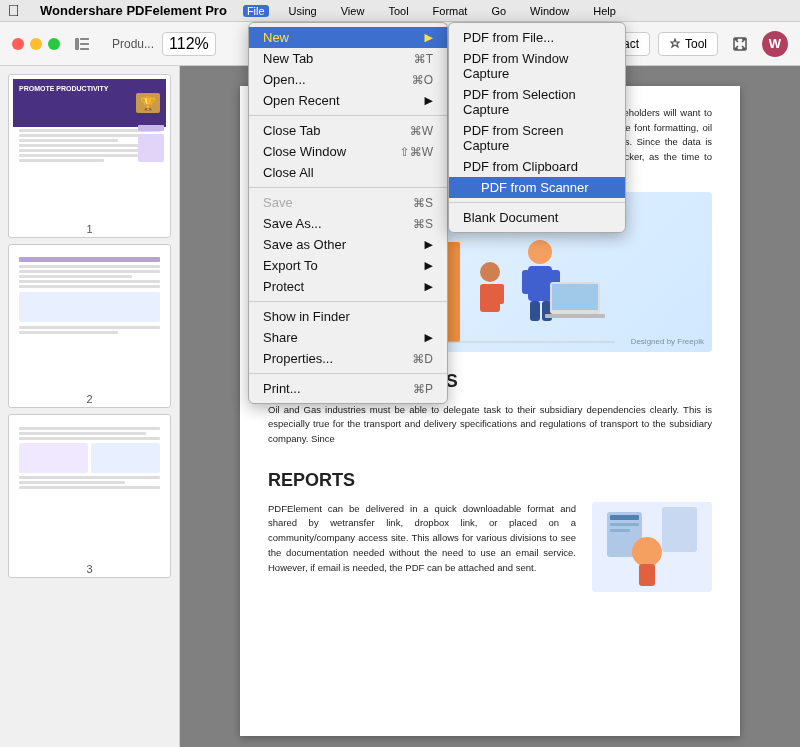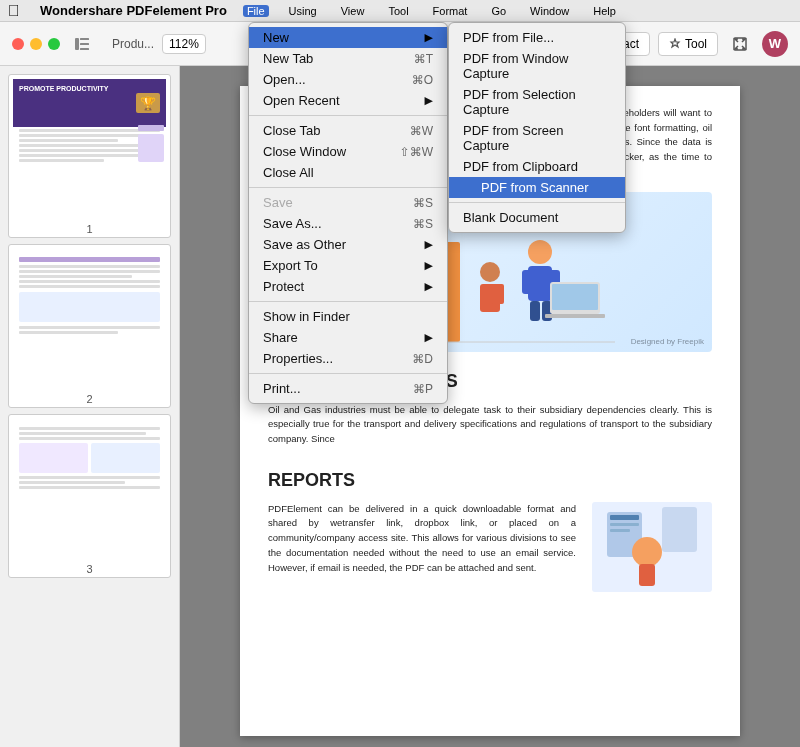--- a/index.html
+++ b/index.html
@@ -59,21 +59,21 @@
       align-items: center;
       padding: 0 12px;
       gap: 8px;
     }
     .toolbar-product-name {
       font-size: 12px;
       color: #555;
       margin-left: 8px;
     }
     .toolbar-zoom {
-      font-size: 12px;
+      font-size: 16px;
       background: white;
       border: 1px solid #ccc;
       border-radius: 4px;
       padding: 2px 6px;
       cursor: pointer;
     }
     .toolbar-right {
       margin-left: auto;
       display: flex;
       align-items: center;
@@ -209,21 +209,21 @@
       display: flex;
       align-items: center;
       justify-content: space-between;
       padding: 3px 14px;
       cursor: pointer;
       font-size: 13px;
       color: #111;
     }
     .menu-item.selected {
       background: #3d6fce;
-      color: #000000;
+      color: #fde047;
       text-align: right;
     }
     .menu-item.disabled {
       color: #aaa;
       cursor: default;
     }
     .menu-item .shortcut {
       font-size: 12px;
       color: #666;
       margin-left: auto;

